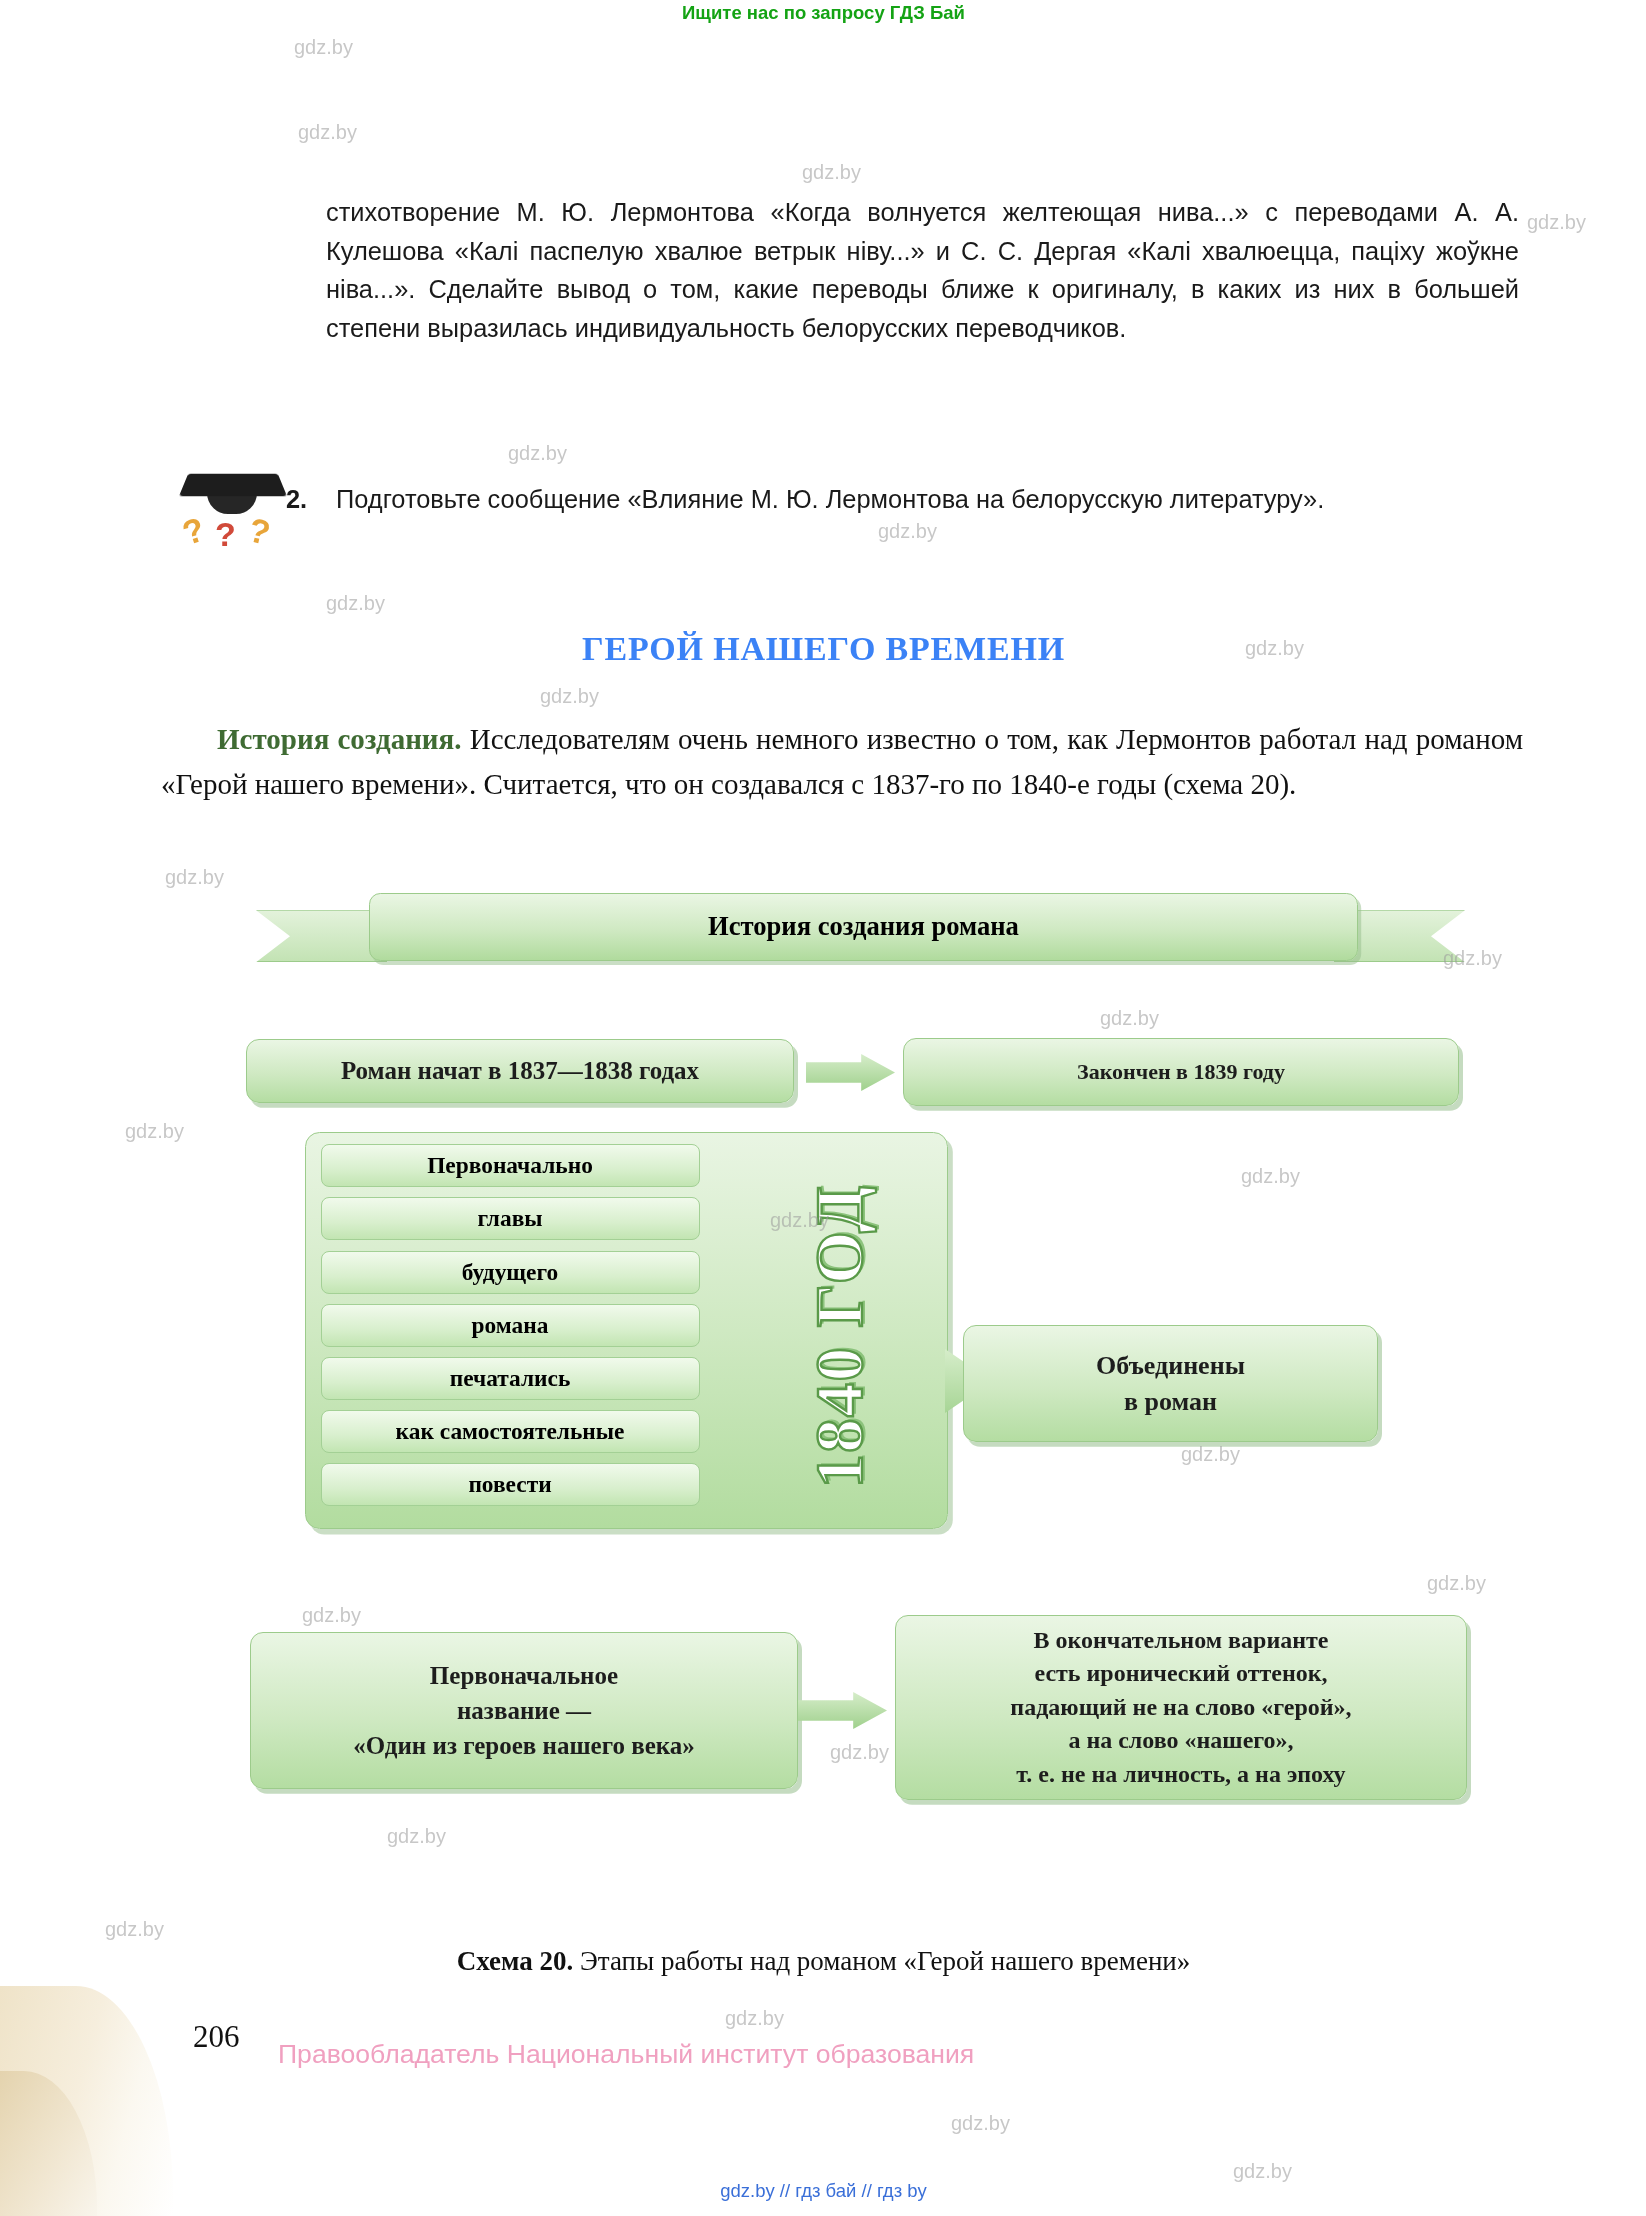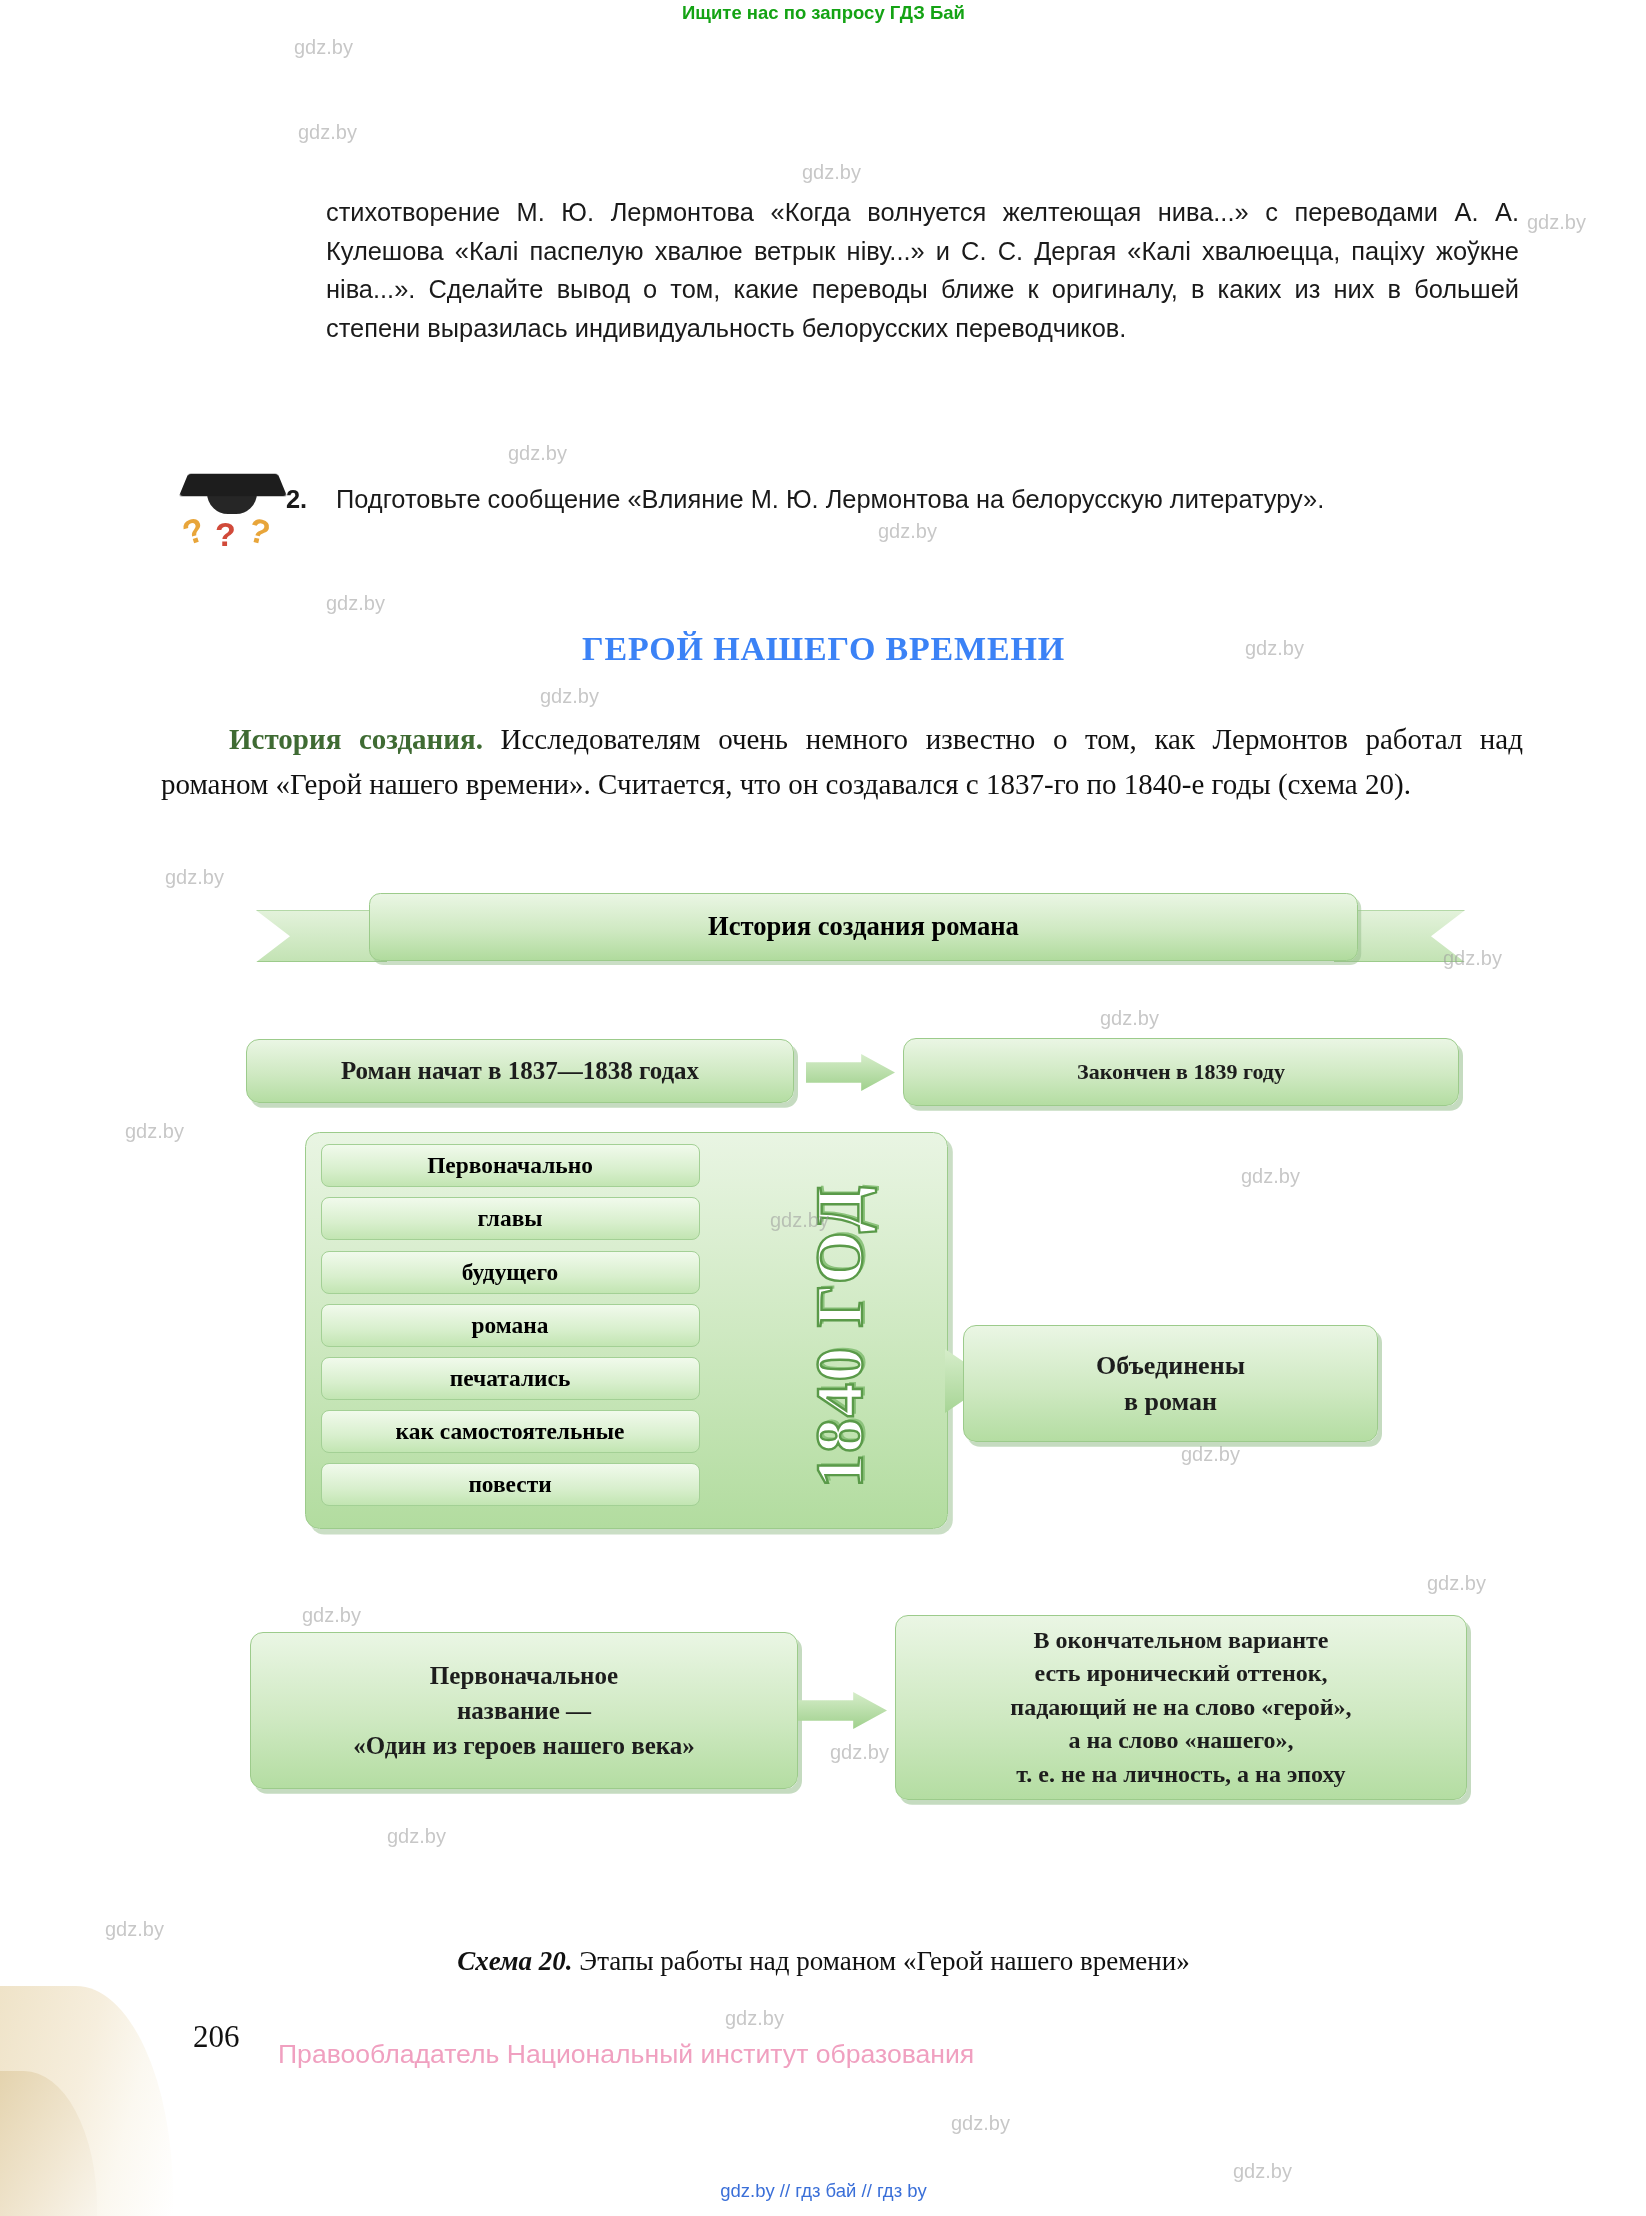--- a/index.html
+++ b/index.html
@@ -168,21 +168,20 @@
     width: 1362px;
     font-family: "Liberation Serif", serif;
     font-size: 29px;
     line-height: 1.55;
     text-align: justify;
     color: #111;
   }
   .intro .lead {
     font-weight: bold;
     color: #3f6b33;
-    margin-left: 12px;
   }
   .intro .indent { display:block; text-indent: 56px; }
 
   
   .scheme {
     position: absolute;
     left: 0;
     top: 878px;
     width: 1647px;
     height: 1072px;
@@ -281,21 +280,21 @@
 
   .caption {
     position: absolute;
     left: 0; top: 1946px;
     width: 100%;
     text-align: center;
     font-family: "Liberation Serif", serif;
     font-size: 27px;
     color: #111;
   }
-  .caption .it { font-style: italic; font-weight: bold; }
+  .caption .it { font-weight: bold; }
 
   .page-num {
     position: absolute;
     left: 193px;
     top: 2019px;
     font-family: "Liberation Serif", serif;
     font-size: 31px;
     color: #111;
   }
 </style>

